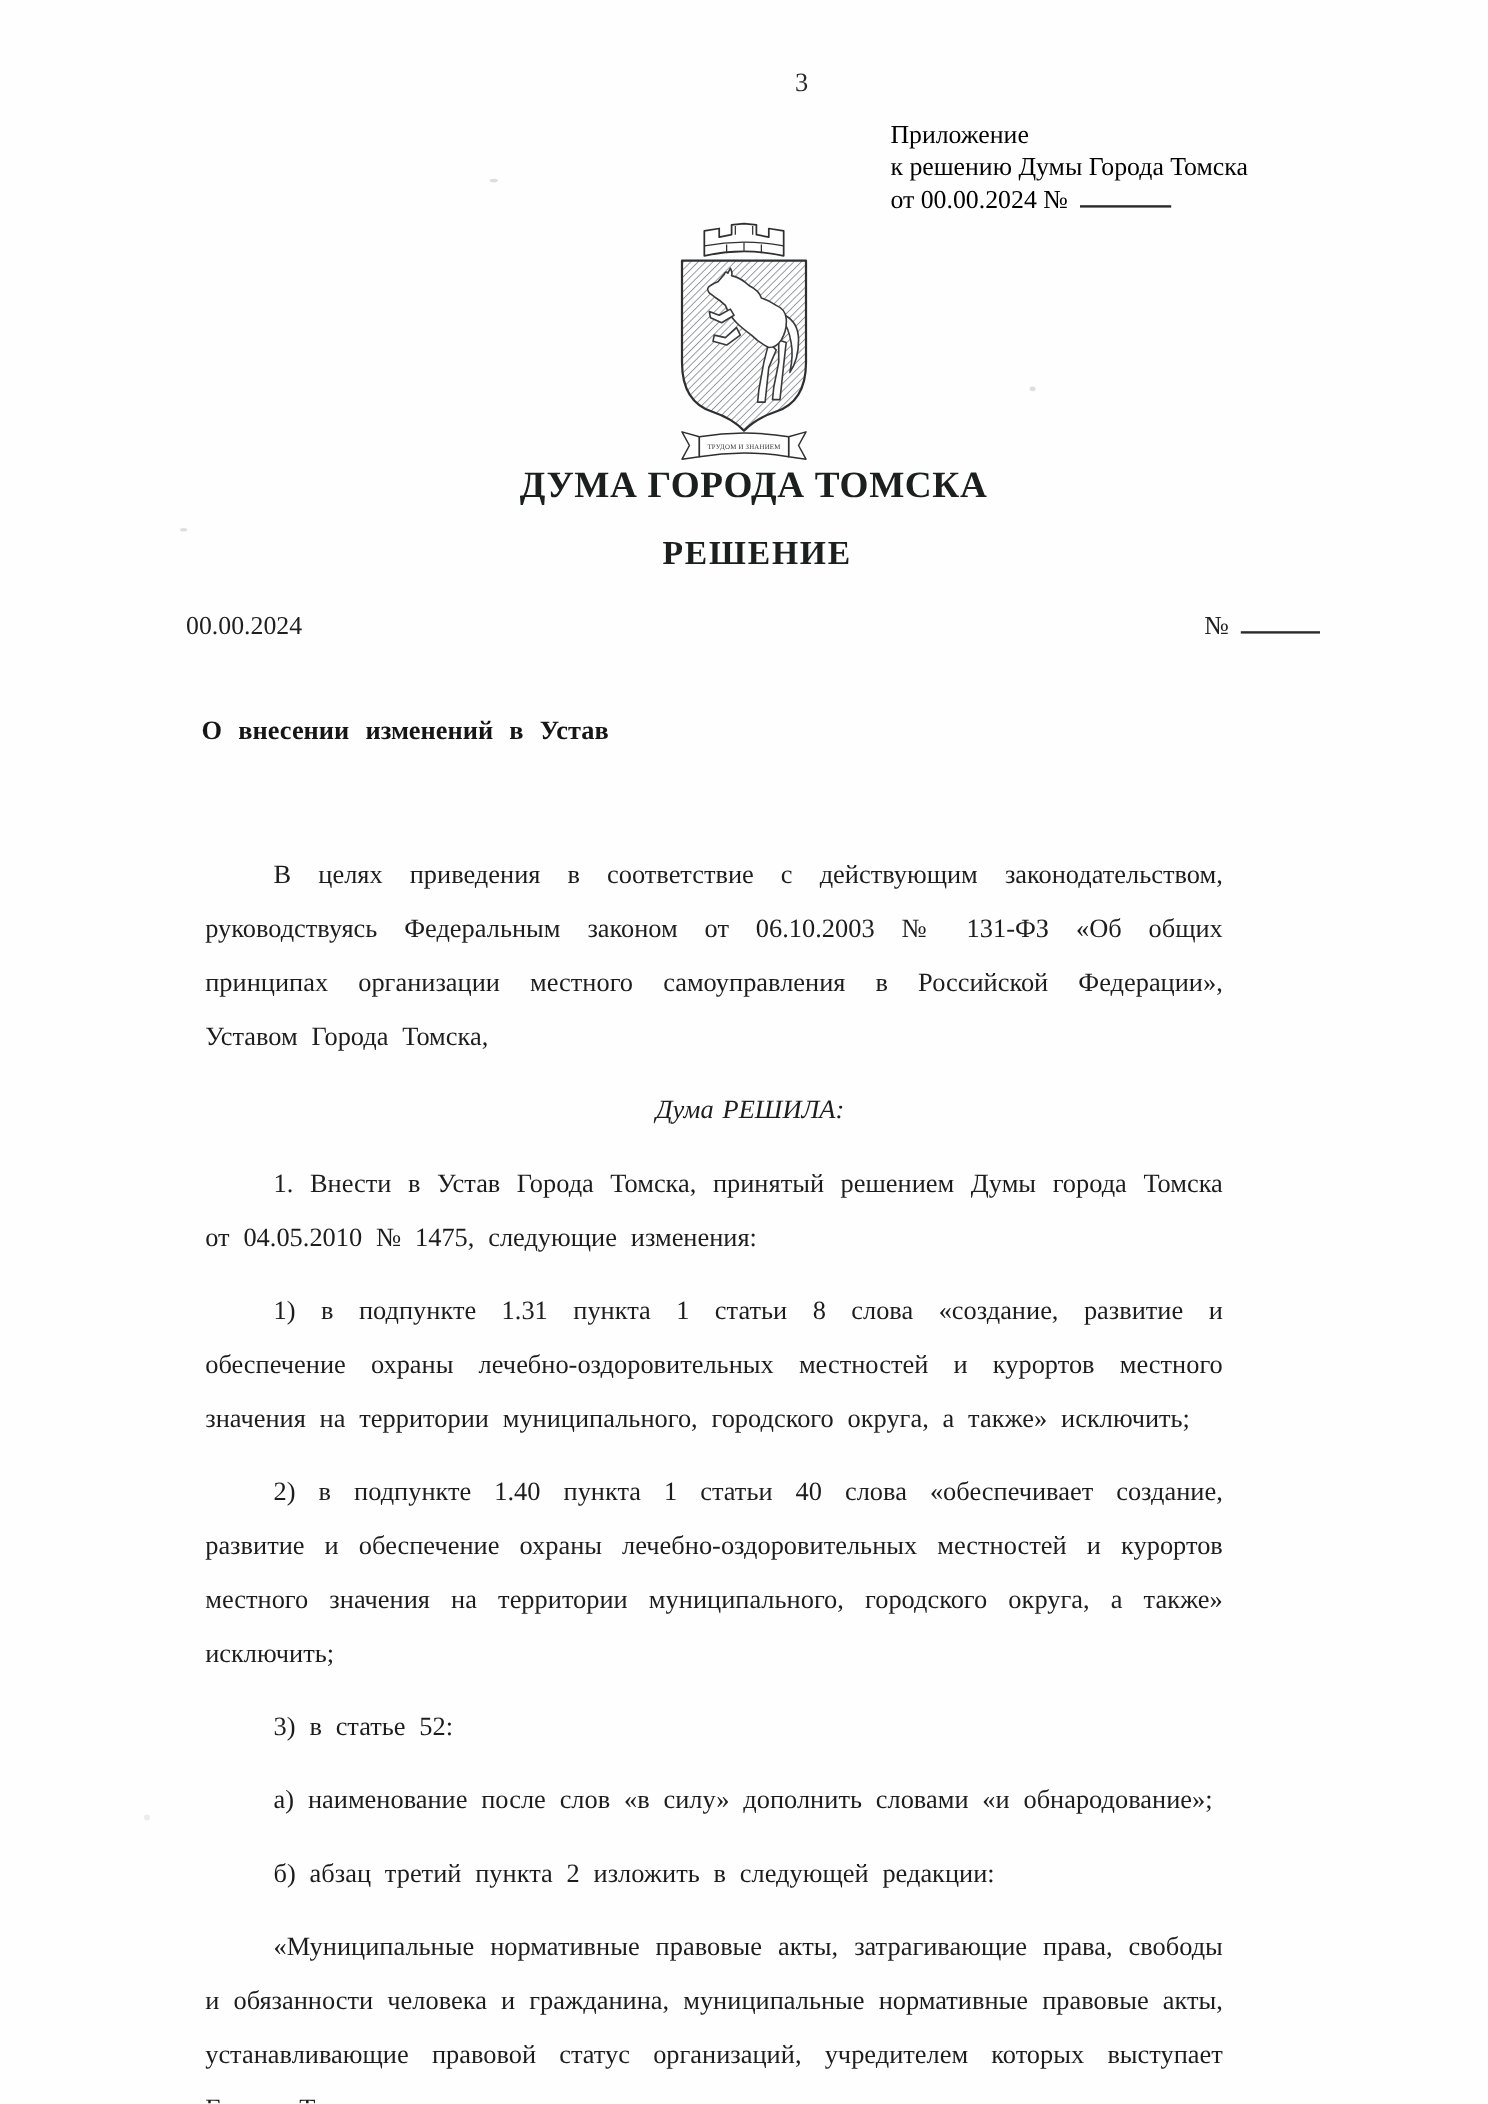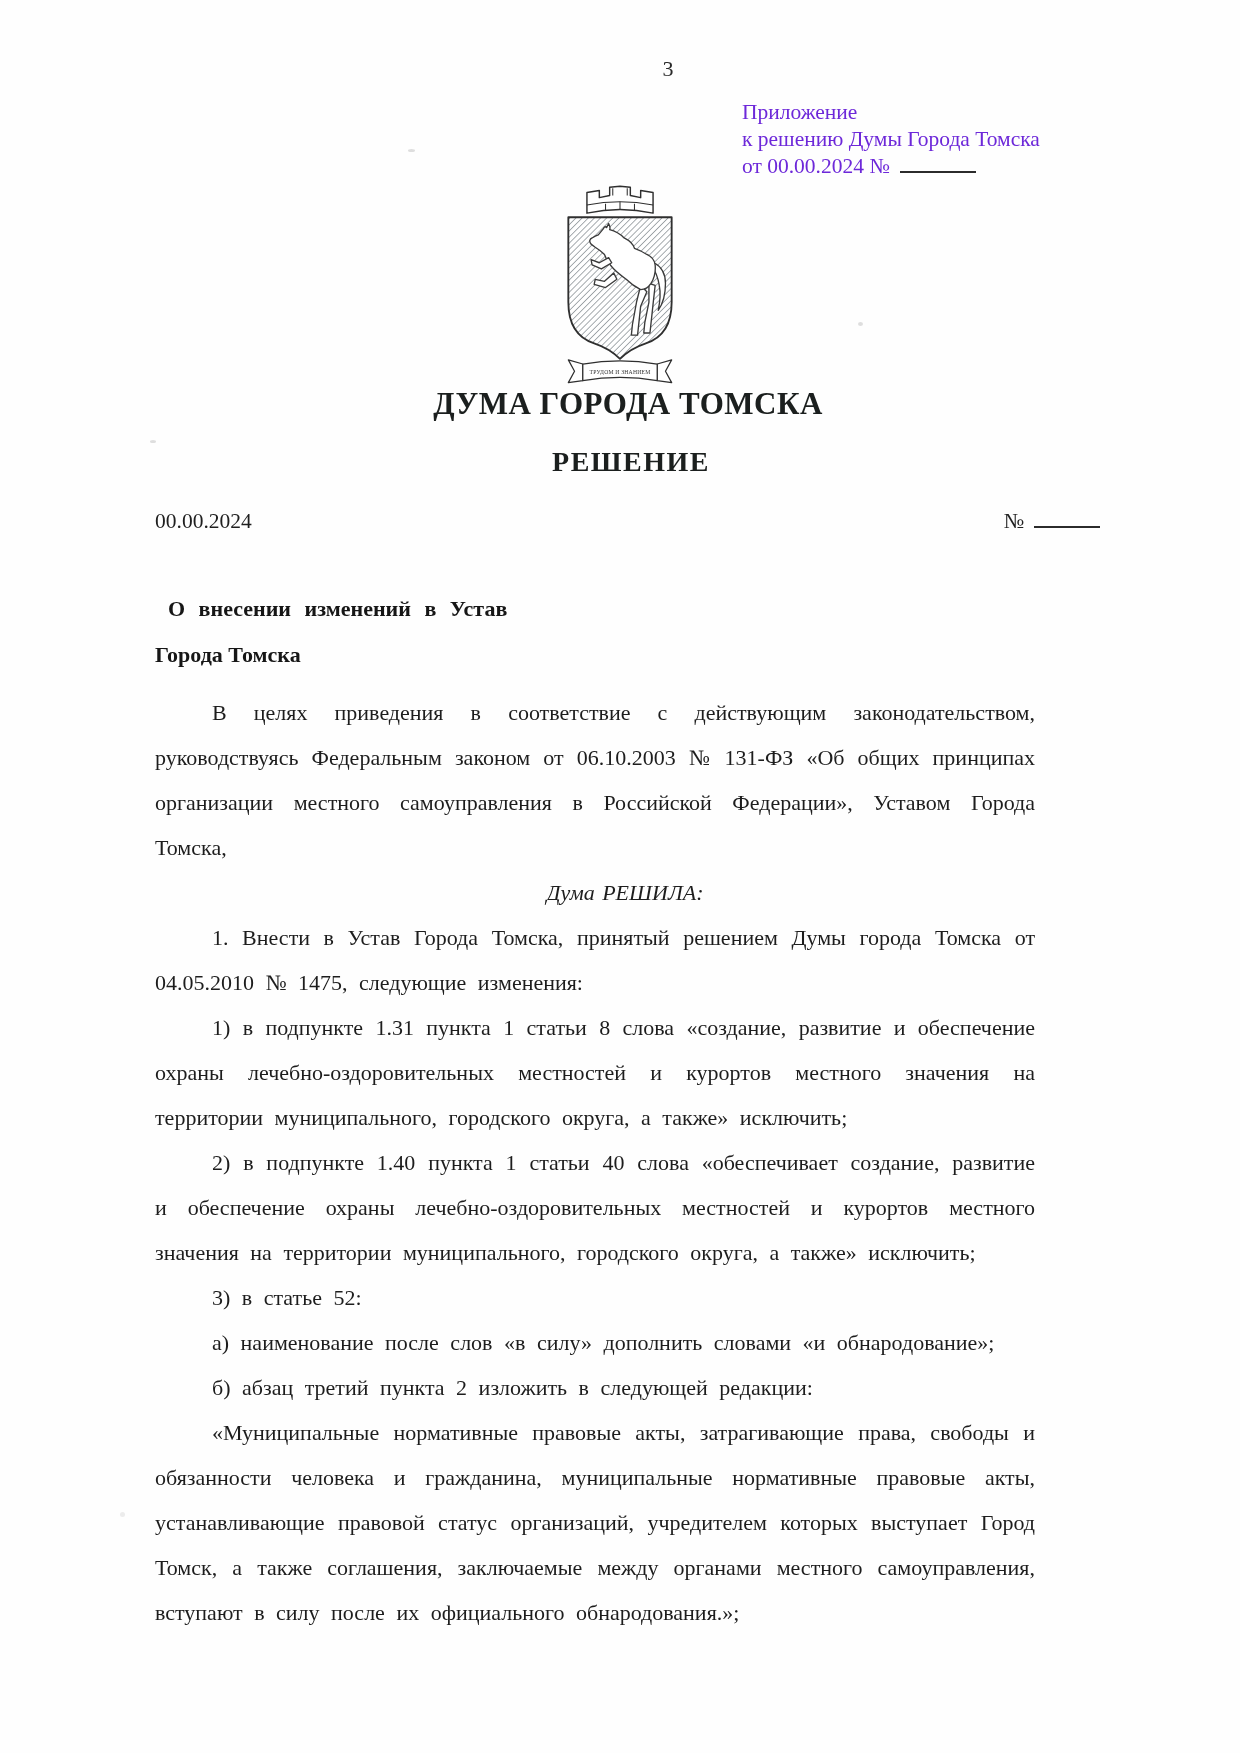--- a/index.html
+++ b/index.html
@@ -25,21 +25,21 @@
     font-size: 22px;
     color: #2a2a2a;
   }
   .appendix {
     position: absolute;
     top: 99px;
     left: 742px;
     width: 370px;
     font-size: 21.5px;
     line-height: 27px;
-    color: #6d28d9;
+    color: #000000;
   }
   .blank-line {
     display: inline-block;
     height: 4px;
     border-bottom: 2px solid #2b2b2b;
     margin-left: 10px;
     vertical-align: baseline;
   }
   .blank-appendix { width: 76px; }
   .blank-number { width: 66px; }
@@ -101,21 +101,21 @@
     top: 690px;
     left: 155px;
     width: 880px;
     font-size: 22px;
     line-height: 45px;
     text-align: justify;
     word-spacing: 6px;
     color: #1d1d1d;
   }
   .doc-body p {
-    margin: 0;
+    margin: 16px;
     text-indent: 57px;
   }
   .doc-body p.centered {
     text-align: center;
     text-indent: 0;
     padding-left: 60px;
     word-spacing: 2px;
     font-style: italic;
   }
   .speck {
@@ -181,21 +181,20 @@
 
   <div class="doc-type">РЕШЕНИЕ</div>
 
   <div class="date-row">
     <span>00.00.2024</span>
     <span><span>№</span><span class="blank-line blank-number"></span></span>
   </div>
 
   <div class="subject">
     <div class="subject-l1">О внесении изменений в Устав</div>
-    <div>Города Томска</div>
   </div>
 
   <div class="doc-body">
     <p>В целях приведения в соответствие с действующим законодательством, руководствуясь Федеральным законом от 06.10.2003 № 131-ФЗ «Об общих принципах организации местного самоуправления в Российской Федерации», Уставом Города Томска,</p>
     <p class="centered">Дума РЕШИЛА:</p>
     <p>1. Внести в Устав Города Томска, принятый решением Думы города Томска от 04.05.2010 № 1475, следующие изменения:</p>
     <p>1) в подпункте 1.31 пункта 1 статьи 8 слова «создание, развитие и обеспечение охраны лечебно-оздоровительных местностей и курортов местного значения на территории муниципального, городского округа, а также» исключить;</p>
     <p>2) в подпункте 1.40 пункта 1 статьи 40 слова «обеспечивает создание, развитие и обеспечение охраны лечебно-оздоровительных местностей и курортов местного значения на территории муниципального, городского округа, а также» исключить;</p>
     <p>3) в статье 52:</p>
     <p>а) наименование после слов «в силу» дополнить словами «и обнародование»;</p>

